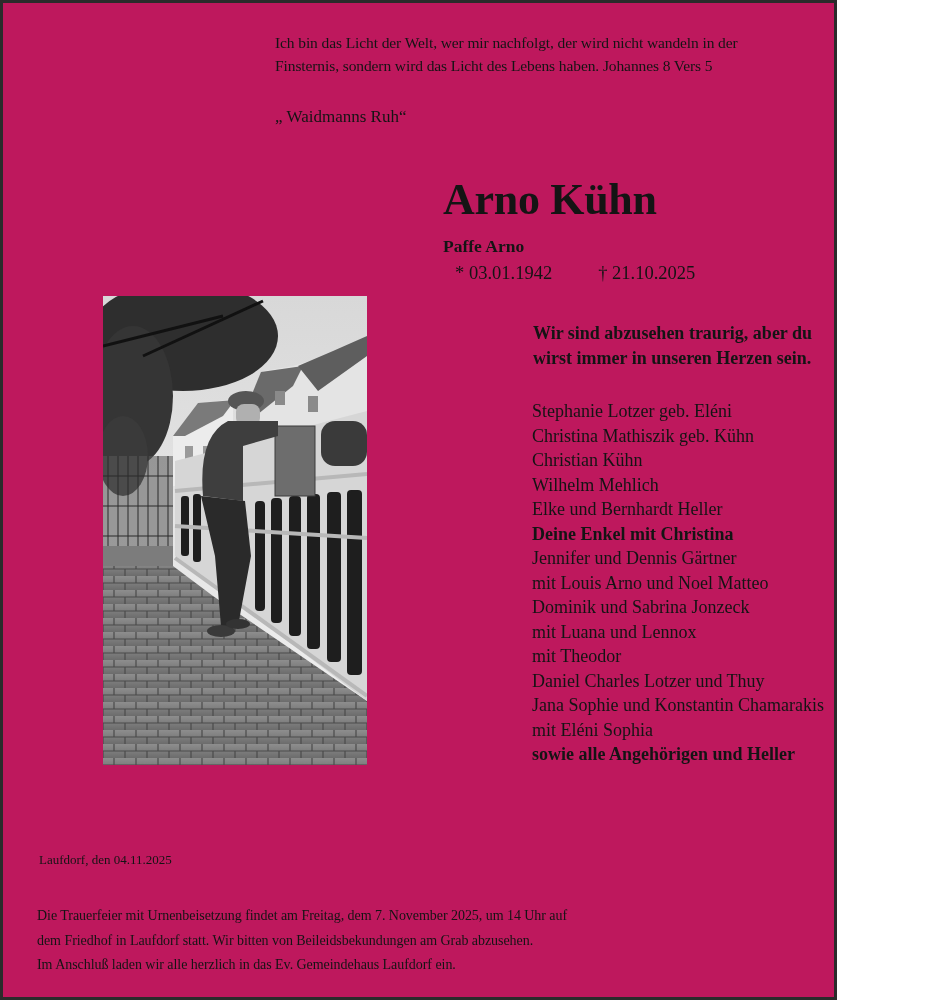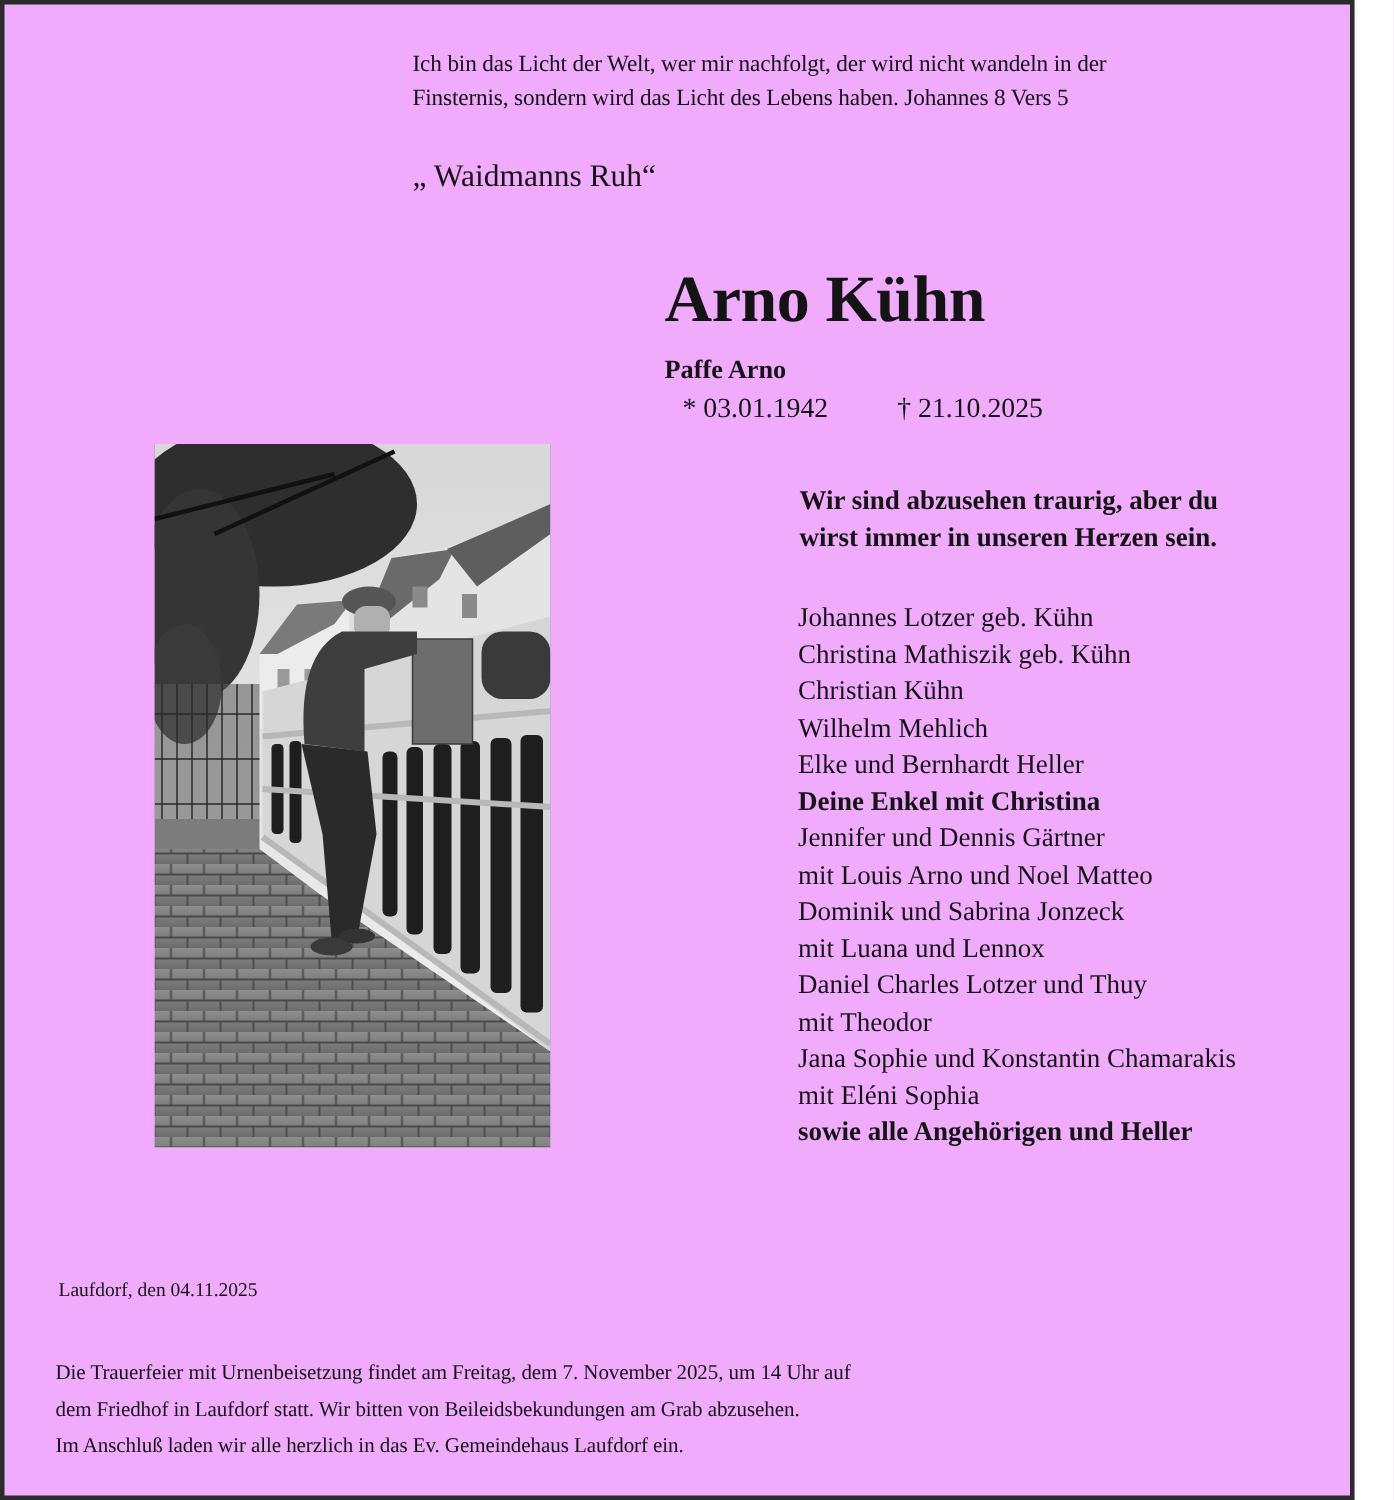--- a/index.html
+++ b/index.html
@@ -1,27 +1,27 @@
 <!DOCTYPE html>
 <html><head>
 <meta charset="utf-8">
 <style>
   html, body { margin: 0; padding: 0; background: #ffffff; }
   body { width: 929px; height: 1000px; position: relative; overflow: hidden; }
   .page {
-    position: absolute; left: 0; top: 0; width: 903px; height: 1000px;
-    box-sizing: border-box; border: 3px solid #2b2b2b; background: #f0abfc;
+    position: absolute; left: 0; top: 0; width: 837px; height: 1000px;
+    box-sizing: border-box; border: 3px solid #2b2b2b; background: #be185d;
     font-family: "Liberation Serif", "DejaVu Serif", serif; color: #141414;
   }
   .abs { position: absolute; }
   .quote {
     left: 272px; top: 28px; width: 600px;
     font-size: 15.5px; line-height: 23px; letter-spacing: -0.1px;
   }
-  .motto { left: 272px; top: 102px; font-size: 21px; line-height: 24px; text-align: right; }
+  .motto { left: 272px; top: 102px; font-size: 17px; line-height: 24px; text-align: right; }
   .name {
     left: 440px; top: 164px; width: 300px; text-align: left;
     font-size: 44px; font-weight: bold; line-height: 66px; letter-spacing: -0.3px;
   }
   .nickname {
     left: 440px; top: 232px; width: 292px; text-align: left;
     font-size: 17.5px; font-weight: bold; line-height: 22px;
   }
   .dates { left: 452px; top: 258px; font-size: 18.5px; line-height: 24px; white-space: pre; }
   .dates .death { margin-left: 46px; }
@@ -129,32 +129,32 @@
       <ellipse cx="135" cy="328" rx="12" ry="5" fill="#333"></ellipse>
     </svg>
   </div>
 
   <div class="abs sentence">
     <div>Wir sind abzusehen traurig, aber du</div>
     <div>wirst immer in unseren Herzen sein.</div>
   </div>
 
   <div class="abs mourners">
-    <div class="row">Johannes Lotzer geb. Kühn</div>
+    <div class="row">Stephanie Lotzer geb. Eléni</div>
     <div class="row">Christina Mathiszik geb. Kühn</div>
     <div class="row">Christian Kühn</div>
     <div class="row">Wilhelm Mehlich</div>
     <div class="row">Elke und Bernhardt Heller</div>
     <div class="row bold">Deine Enkel mit Christina</div>
     <div class="row">Jennifer und Dennis Gärtner</div>
     <div class="row">mit Louis Arno und Noel Matteo</div>
     <div class="row">Dominik und Sabrina Jonzeck</div>
     <div class="row">mit Luana und Lennox</div>
+    <div class="row">mit Theodor</div>
     <div class="row">Daniel Charles Lotzer und Thuy</div>
-    <div class="row">mit Theodor</div>
     <div class="row">Jana Sophie und Konstantin Chamarakis</div>
     <div class="row">mit Eléni Sophia</div>
     <div class="row bold">sowie alle Angehörigen und Heller</div>
   </div>
 
   <div class="abs place-date">Laufdorf, den 04.11.2025</div>
 
   <div class="abs notice">
     <div class="line">Die Trauerfeier mit Urnenbeisetzung findet am Freitag, dem 7. November 2025, um 14 Uhr auf</div>
     <div class="line">dem Friedhof in Laufdorf statt. Wir bitten von Beileidsbekundungen am Grab abzusehen.</div>

